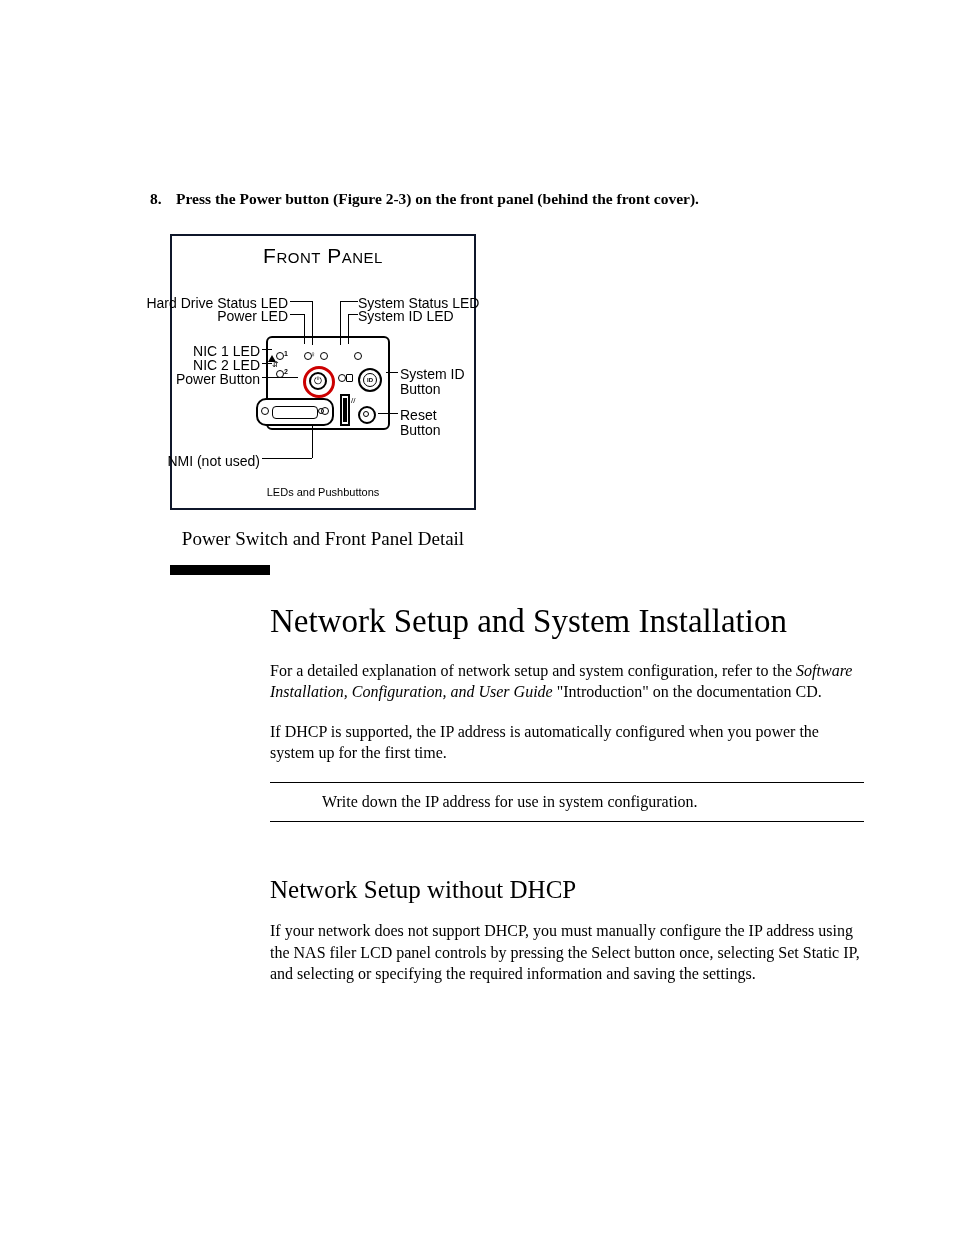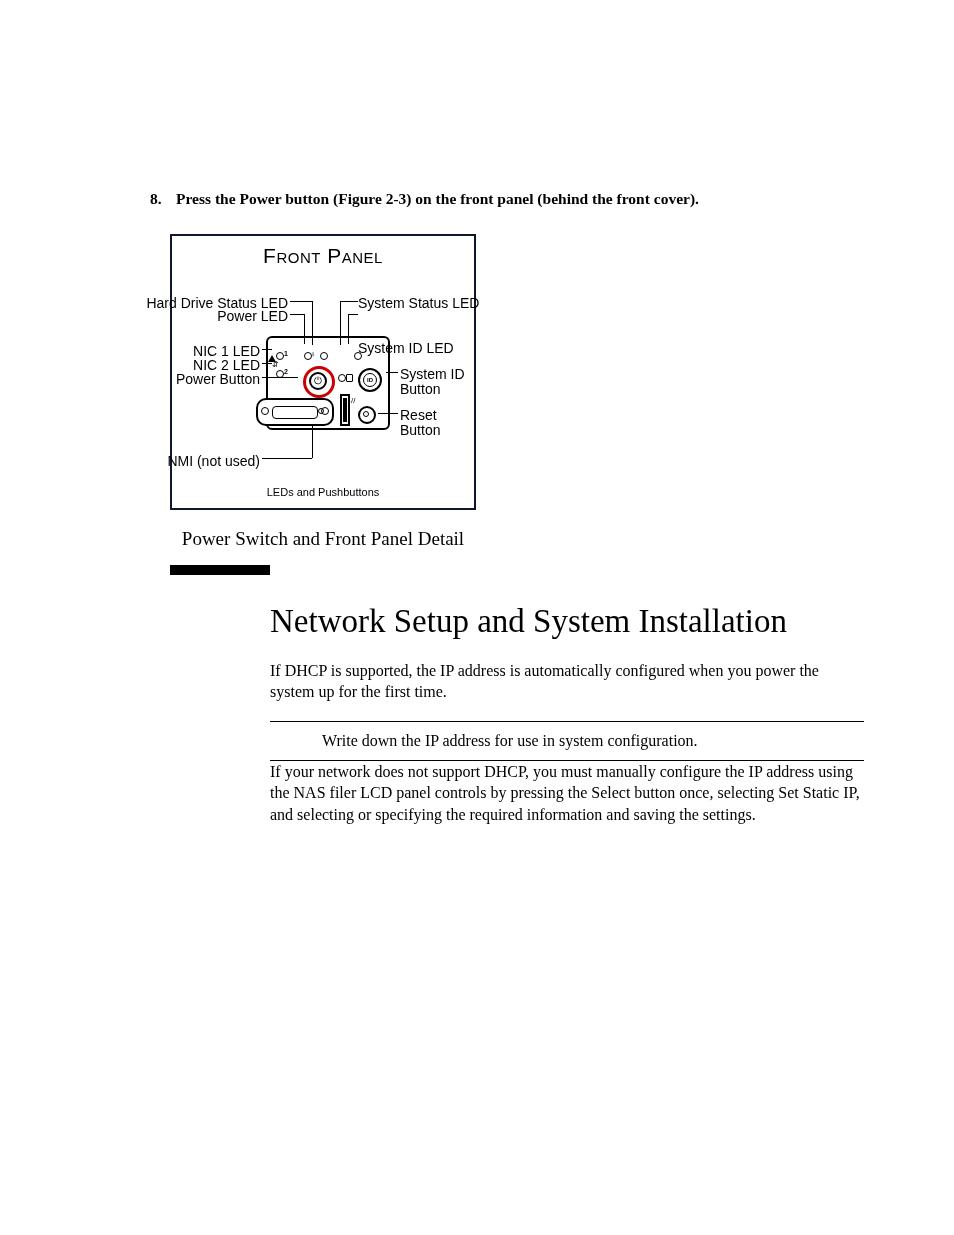--- a/index.html
+++ b/index.html
@@ -215,21 +215,21 @@
       
       <div class="label l" style="right:186px; top:60px;">Hard Drive Status LED</div>
       <div class="label l" style="right:186px; top:73px;">Power LED</div>
       <div class="label l" style="right:214px; top:108px;">NIC 1 LED</div>
       <div class="label l" style="right:214px; top:122px;">NIC 2 LED</div>
       <div class="label l" style="right:214px; top:136px;">Power Button</div>
       <div class="label l" style="right:214px; top:218px;">NMI (not used)</div>
 
       
       <div class="label r" style="left:186px; top:60px;">System Status LED</div>
-      <div class="label r" style="left:186px; top:73px;margin-top:32px;">System ID LED</div>
+      <div class="label r" style="left:186px; top:73px;">System ID LED</div>
       <div class="label r" style="left:228px; top:131px; white-space:pre;">System ID
 Button</div>
       <div class="label r" style="left:228px; top:172px; white-space:pre;">Reset
 Button</div>
 
       
       <div class="line" style="left:118px; top:65px; width:22px; height:1px;"></div>
       <div class="line" style="left:140px; top:65px; width:1px; height:44px;"></div>
       <div class="line" style="left:118px; top:78px; width:14px; height:1px;"></div>
       <div class="line" style="left:132px; top:78px; width:1px; height:30px;"></div>
@@ -280,17 +280,21 @@
     </div>
     <div class="caption">Power Switch and Front Panel Detail</div>
   </div>
 
 </div>
 
 <div class="left-rule" style="top:565px;"></div>
 
 <div style="position:absolute; left:170px; top:574px; right:90px;">
   <div class="h1">Network Setup and System Installation</div>
+  <p class="body-p">
+    <span>For a detailed explanation of network setup and system configuration, refer to the </span><em>Software Installation, Configuration, and User Guide</em><span> "Introduction" on the documentation CD.</span>
+  </p>
   <p class="body-p">If DHCP is supported, the IP address is automatically configured when you power the system up for the first time.</p>
   <div class="note-box">Write down the IP address for use in system configuration.</div>
 
+  <div class="h2">Network Setup without DHCP</div>
   <p class="body-p">If your network does not support DHCP, you must manually configure the IP address using the NAS filer LCD panel controls by pressing the Select button once, selecting Set Static IP, and selecting or specifying the required information and saving the settings.</p>
 </div>
 
 </body></html>

